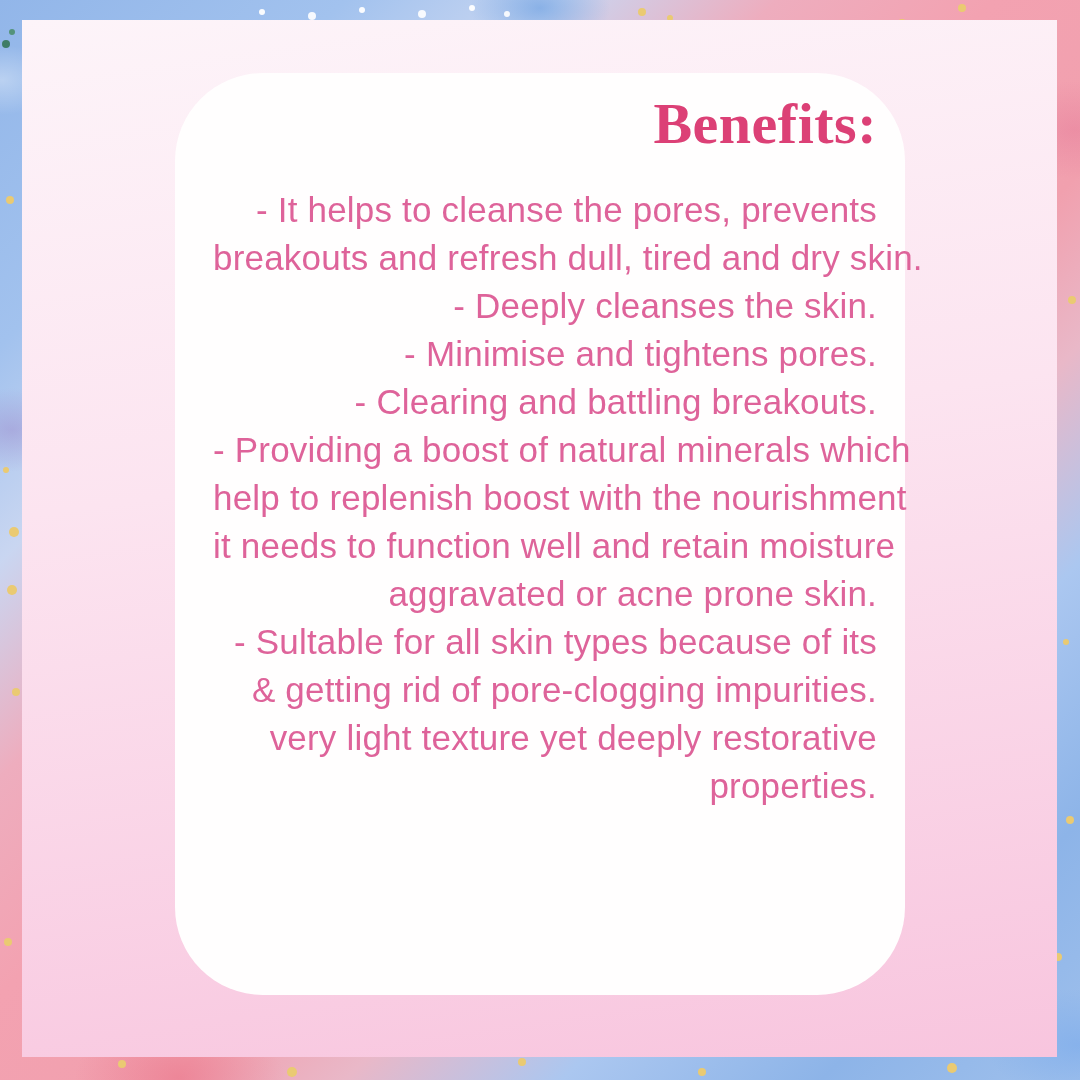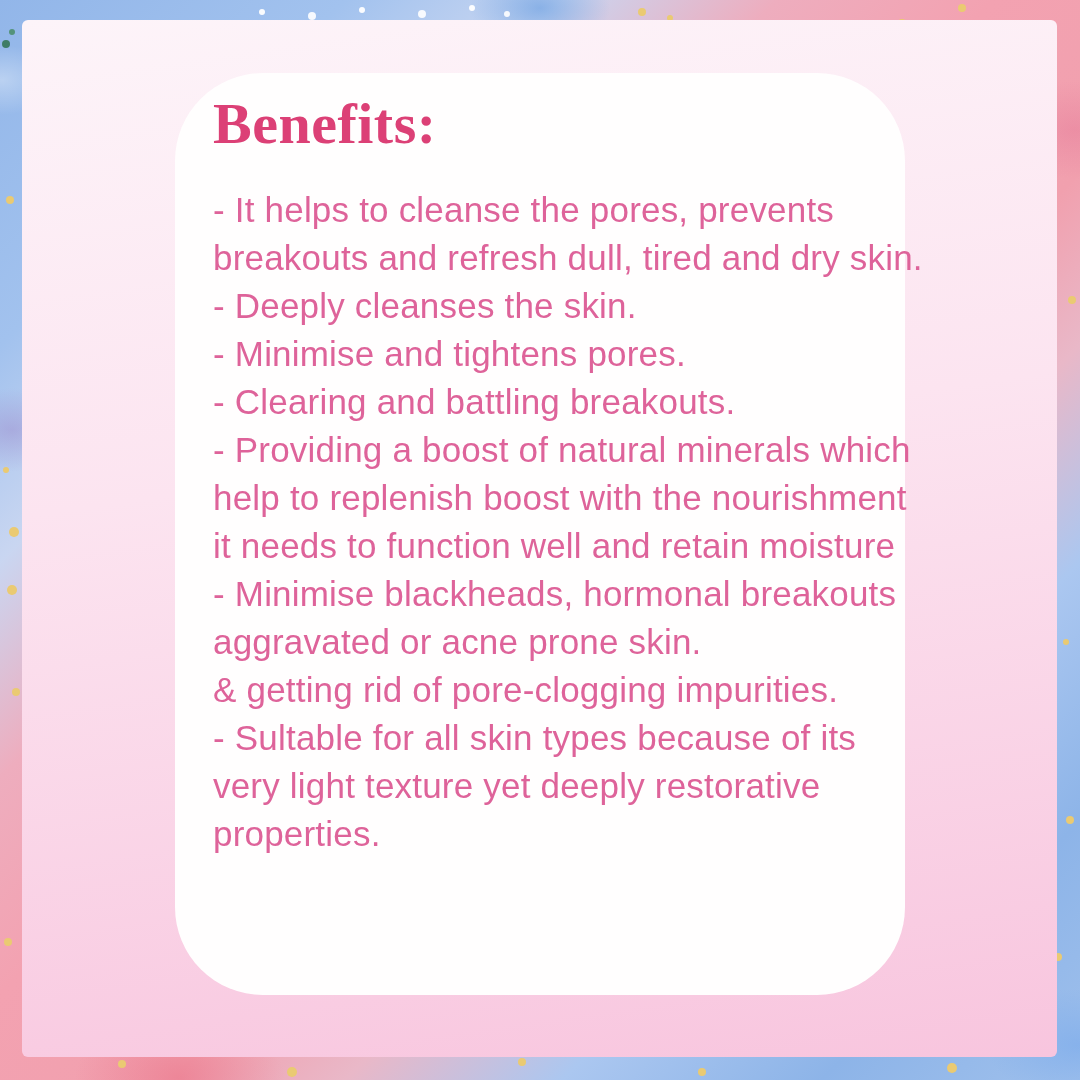--- a/index.html
+++ b/index.html
@@ -66,23 +66,24 @@
     box-shadow:
       4px 42px 0 2px #3f7d66,
       10px 30px 0 1px #54937b;
   }
 
   
   .panel {
     position: absolute;
     left: 22px; top: 20px;
     width: 1035px; height: 1037px;
-    border-radius: 6px;
+    border-radius: 0;
     background: linear-gradient(172deg,
       var(--panel_top) 0%, #fce4f0 42%, var(--panel_bottom) 100%);
+    text-align: right;
   }
 
   
   .card {
     position: absolute;
     left: 153px; top: 53px;          
     width: 730px; height: 922px;
     border-radius: 88px;
     background: var(--card);
     box-sizing: border-box;
@@ -126,23 +127,22 @@
 
       <div class="lines">
         <div class="line">- It helps to cleanse the pores, prevents</div>
         <div class="line">breakouts and refresh dull, tired and dry skin.</div>
         <div class="line">- Deeply cleanses the skin.</div>
         <div class="line">- Minimise and tightens pores.</div>
         <div class="line">- Clearing and battling breakouts.</div>
         <div class="line">- Providing a boost of natural minerals which</div>
         <div class="line">help to replenish boost with the nourishment</div>
         <div class="line">it needs to function well and retain moisture</div>
-        <div class="line">- Minimise blackheads, hormonal breakouts</div>
         <div class="line">aggravated or acne prone skin.</div>
+        <div class="line">- Sultable for all skin types because of its</div>
         <div class="line">&amp; getting rid of pore-clogging impurities.</div>
-        <div class="line">- Sultable for all skin types because of its</div>
         <div class="line">very light texture yet deeply restorative</div>
         <div class="line">properties.</div>
       </div>
 
     </div>
   </div>
 </div>
 
 </body></html>

